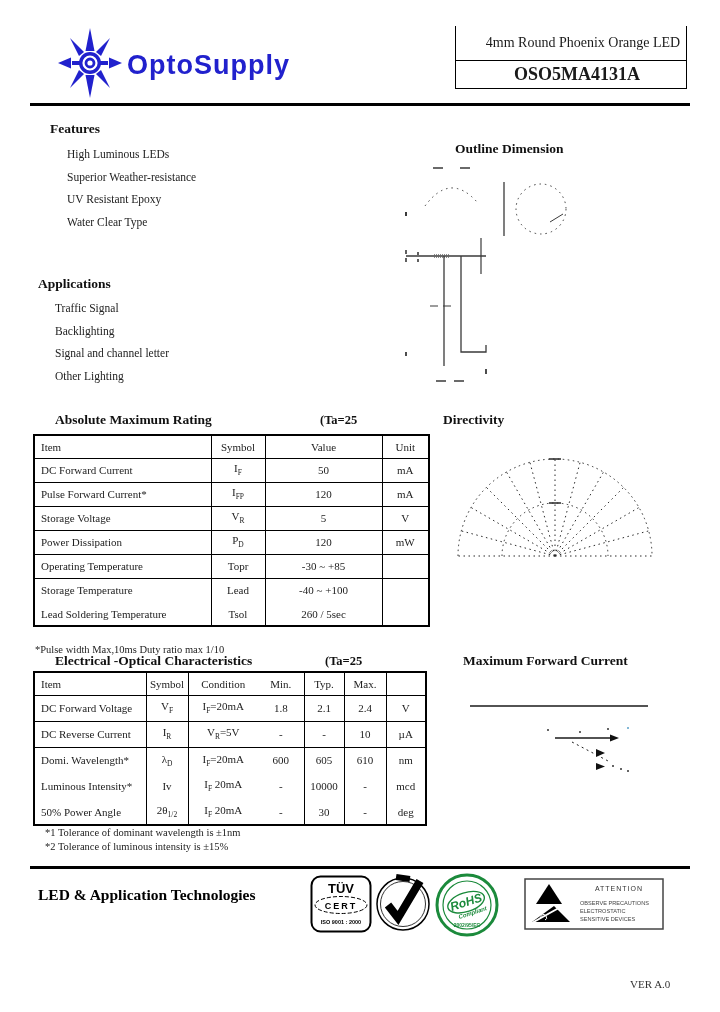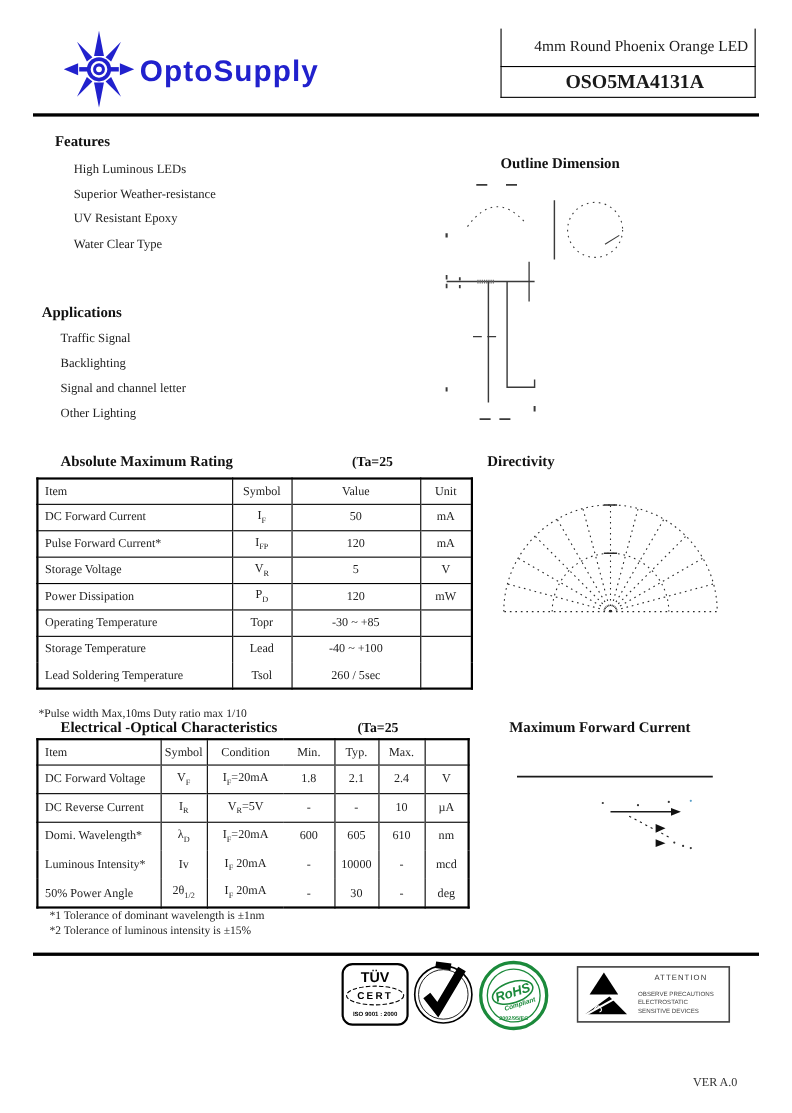--- a/index.html
+++ b/index.html
@@ -287,20 +287,21 @@
     <polygon points="136,57 145,61 136,65" fill="#111" stroke="none"></polygon>
     <polygon points="136,71 145,74.5 136,78" fill="#111" stroke="none"></polygon>
     <g fill="#333" stroke="none">
       <circle cx="153" cy="74" r="1"></circle>
         <circle cx="161" cy="77" r="1"></circle>
         <circle cx="168" cy="79" r="1"></circle>
     </g>
   </svg>
 
   <div class="rule" style="left:30px;top:866px;width:660px;"></div>
+  <div id="company">LED &amp; Application Technologies</div>
 
   <svg class="abs" style="left:310px;top:875px;" width="62" height="58" viewBox="0 0 62 58">
     <rect x="1.5" y="1.5" width="59" height="55" rx="9" fill="#fff" stroke="#000" stroke-width="2"></rect>
     <text x="31" y="18" text-anchor="middle" font-family="Liberation Sans,sans-serif" font-size="13" font-weight="bold" fill="#000">TÜV</text>
     <ellipse cx="31" cy="30" rx="26" ry="8.5" fill="none" stroke="#000" stroke-width="1" stroke-dasharray="4,2"></ellipse>
     <text x="31" y="33.5" text-anchor="middle" font-family="Liberation Sans,sans-serif" font-size="9" font-weight="bold" letter-spacing="2" fill="#000">CERT</text>
     <text x="31" y="49" text-anchor="middle" font-family="Liberation Sans,sans-serif" font-size="5.5" font-weight="bold" fill="#000">ISO 9001 : 2000</text>
   </svg>
 
   <svg class="abs" style="left:374px;top:873px;" width="58" height="60" viewBox="0 0 58 60">

